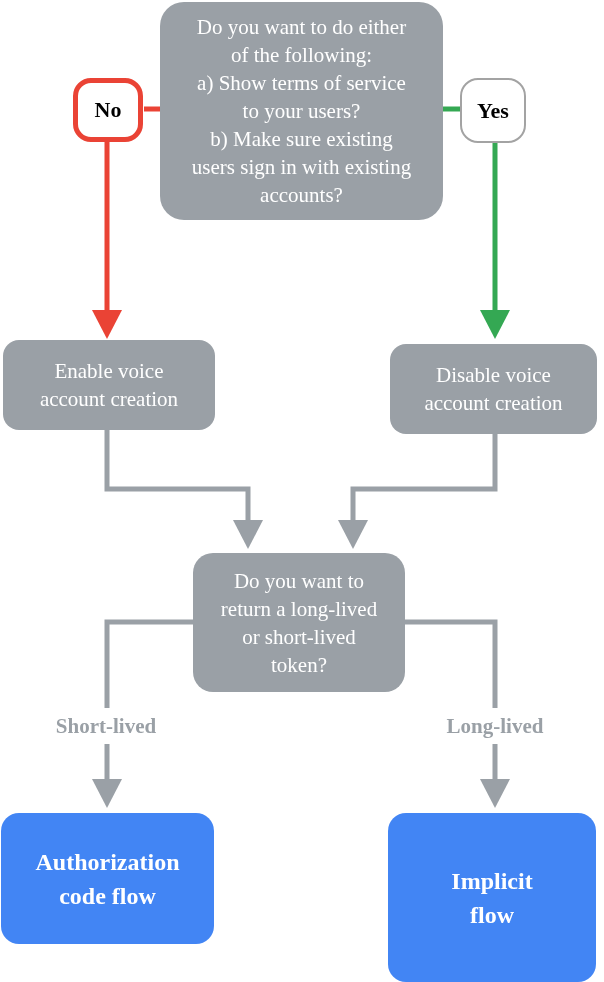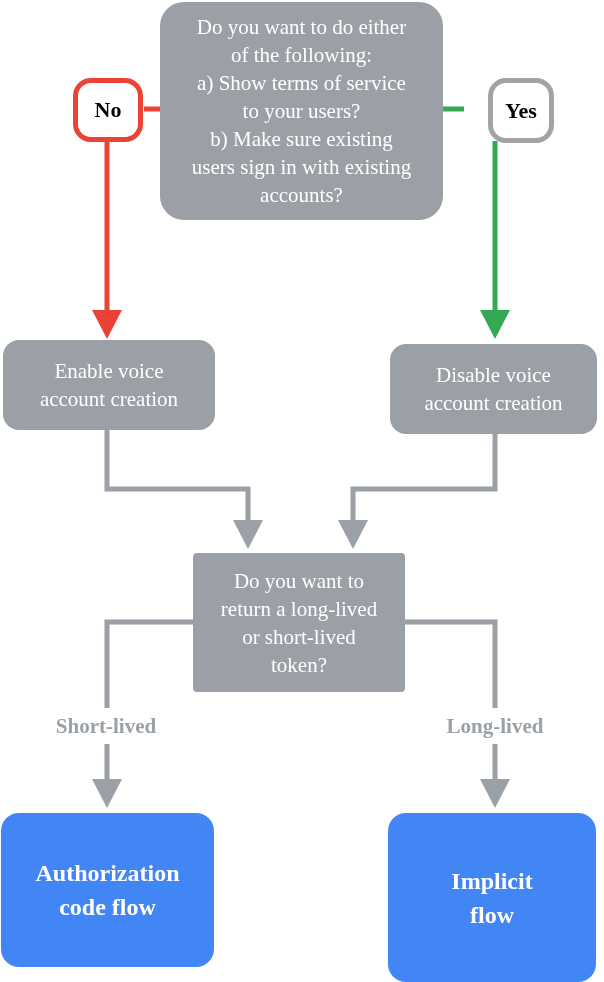--- a/index.html
+++ b/index.html
@@ -15,52 +15,52 @@
     position:absolute;
     box-sizing:border-box;
     display:flex;align-items:center;justify-content:center;
     text-align:center;
     white-space:pre-line;
   }
   .gray-node{
     background:#9AA0A6;
     color:#ffffff;
     font-size:21px;line-height:28px;
-    border-radius:4px;
+    border-radius:20px;
   }
   .blue-node{
     background:#4285F4;
     color:#ffffff;
     font-size:24px;line-height:34px;
     font-weight:bold;
     border-radius:18px;
   }
   .badge{
     position:absolute;
     box-sizing:border-box;
     background:#ffffff;
     display:flex;align-items:center;justify-content:center;
     font-size:22px;font-weight:bold;color:#000000;
     border-radius:18px;
   }
   .badge-no{left:73px;top:78px;width:70px;height:64px;border:5px solid #EA4335;}
-  .badge-yes{left:488px;top:78px;width:66px;height:65px;border:5px solid #a3a3a3;}
+  .badge-yes{left:460px;top:78px;width:66px;height:65px;border:2px solid #a3a3a3;}
   .edge-label{
     position:absolute;
     background:#ffffff;
     display:flex;align-items:center;justify-content:center;
     color:#9AA0A6;font-size:21px;font-weight:600;
   }
   .label-short{left:22px;top:708px;width:168px;height:36px;}
   .label-long{left:410px;top:708px;width:170px;height:36px;}
   .node-question-top{left:160px;top:2px;width:283px;height:218px;border-radius:24px;}
   .node-enable{left:3px;top:340px;width:212px;height:90px;border-radius:16px;}
   .node-disable{left:390px;top:344px;width:207px;height:90px;border-radius:16px;}
   .node-question-token{left:193px;top:553px;width:212px;height:139px;}
-  .node-auth{left:1px;top:813px;width:213px;height:154px;}
+  .node-auth{left:1px;top:813px;width:213px;height:131px;}
   .node-implicit{left:388px;top:813px;width:208px;height:169px;}
 </style>
 </head>
 <body>
 
 <div class="canvas">
 
   <svg class="layer" width="604" height="982" viewBox="0 0 604 982">
 
     <g>

